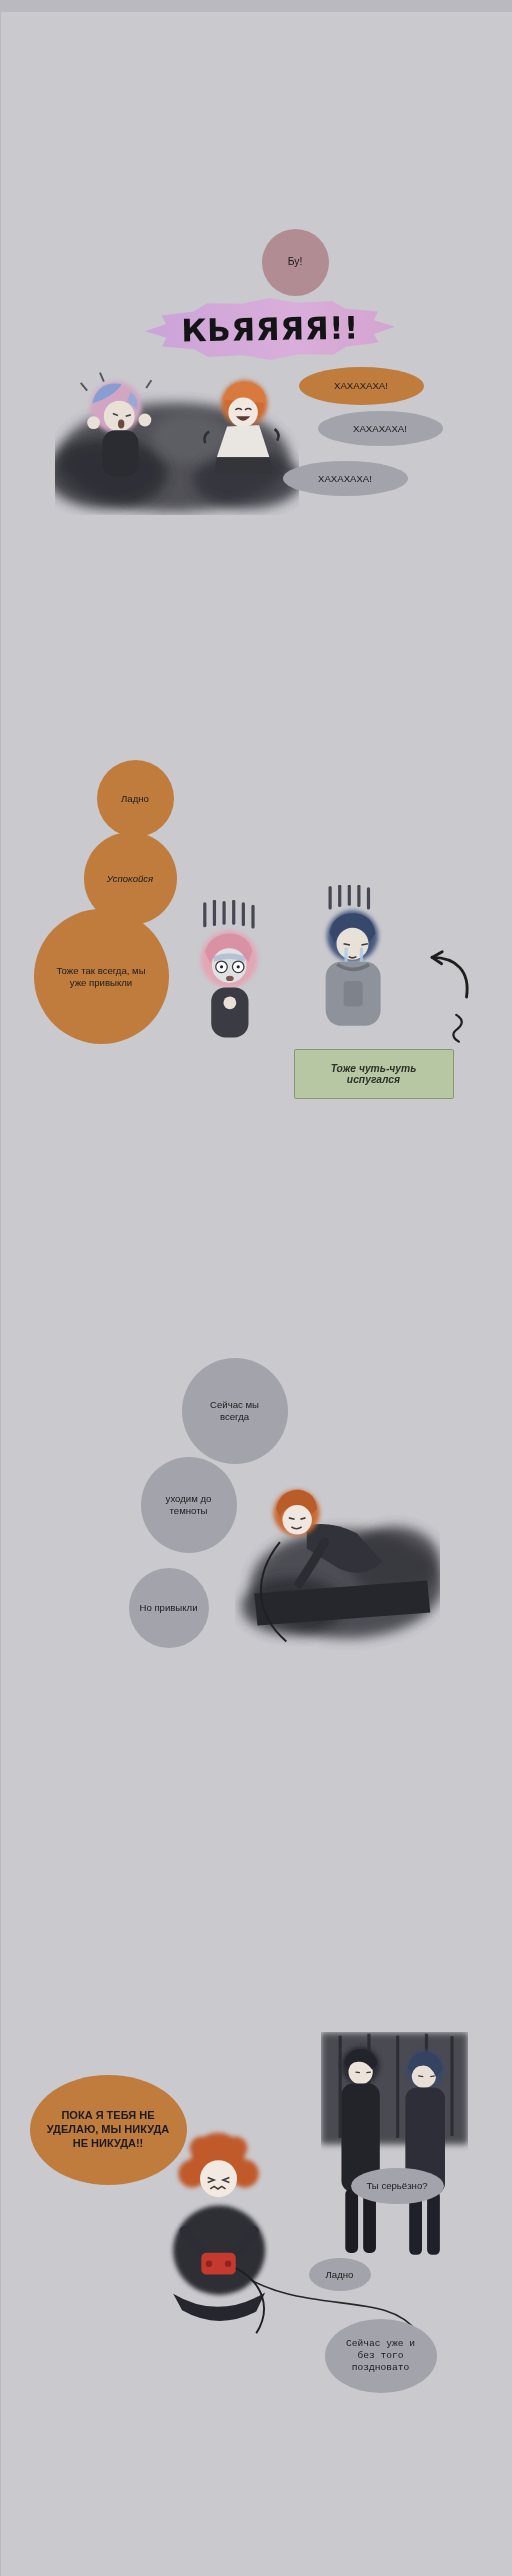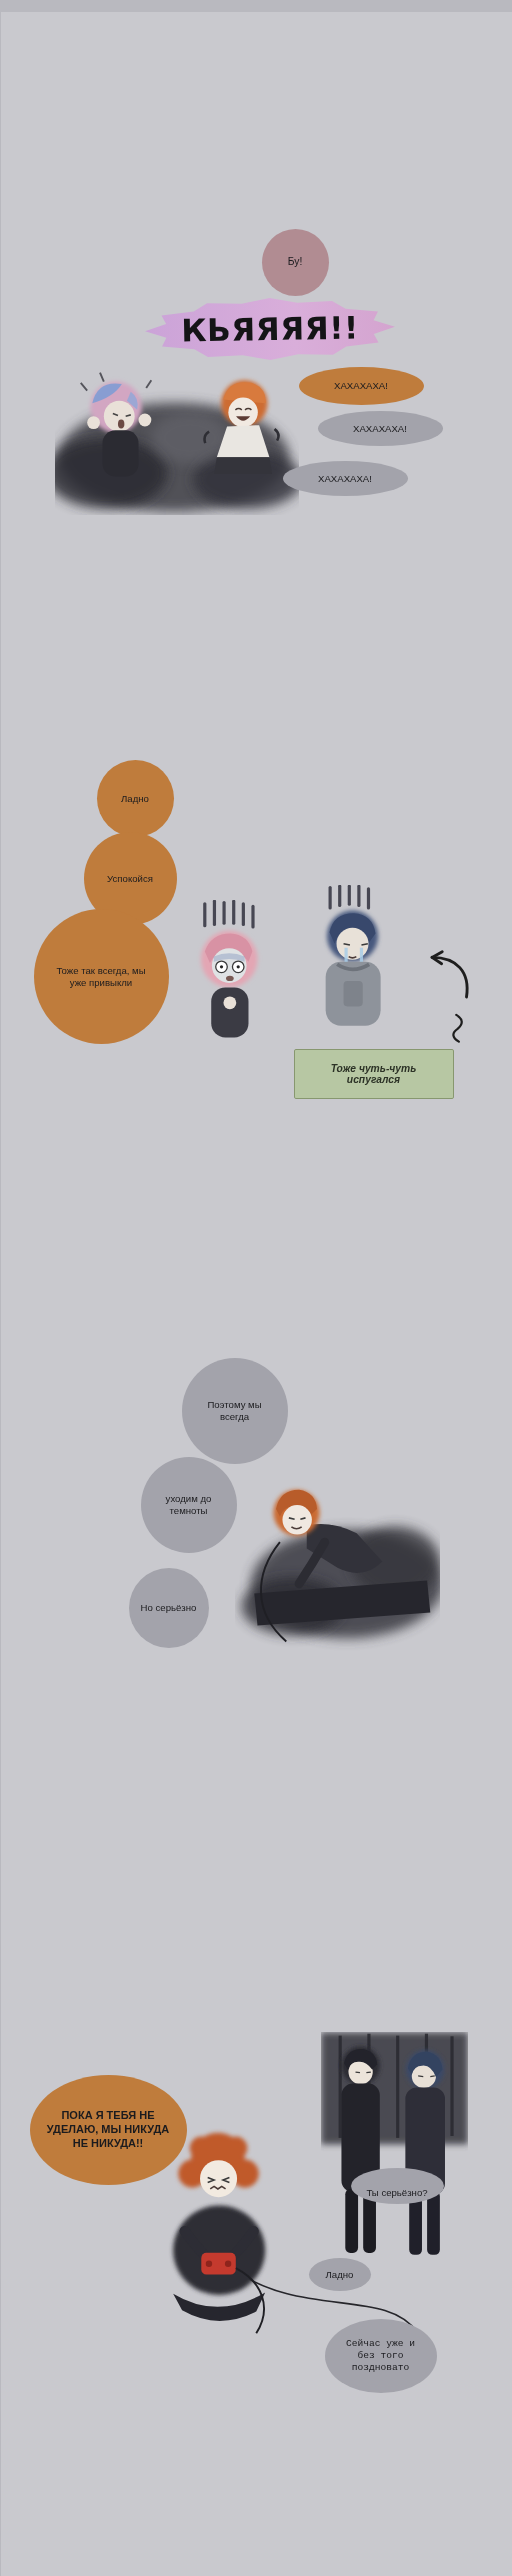--- a/index.html
+++ b/index.html
@@ -142,21 +142,21 @@
         <span>ХАХАХАХА!</span>
       </div>
   </section>
 
   <section>
 
     <div class="bubble orange" style="left:96px;top:748px;width:77px;height:77px;justify-content:center;">
         <span>Ладно</span>
       </div>
 
-    <div class="bubble orange" style="left:83px;top:820px;width:93px;height:93px;">
+    <div class="bubble orange" style="left:83px;top:820px;width:93px;height:93px;font-style:italic;">
         <span>Успокойся</span>
       </div>
 
     <div class="bubble orange" style="left:33px;top:897px;width:135px;height:135px;padding:13px 18px;">
         <span>Тоже так всегда, мы уже привыкли</span>
       </div>
 
     <svg class="scene" style="left:178px;top:888px;width:103px;height:151px" viewBox="0 0 160 235">
       <g stroke="#3a3a46" stroke-width="5" opacity="0.9" stroke-linecap="round">
         <path d="M40 40 V6"></path>
@@ -211,29 +211,29 @@
     </svg>
 
     <div class="caption">
         <span>Тоже чуть-чуть испугался</span>
       </div>
   </section>
 
   <section>
 
     <div class="bubble gray" style="left:181px;top:1346px;width:106px;height:106px;padding:10.3px 15.4px;">
-        <span>Поэтому мы всегда</span>
+        <span>Сейчас мы всегда</span>
       </div>
 
     <div class="bubble gray" style="left:140px;top:1445px;width:96px;height:96px;padding:10.3px 14px;">
         <span>уходим до темноты</span>
       </div>
 
     <div class="bubble gray" style="left:128px;top:1556px;width:80px;height:80px;">
-        <span>Но серьёзно</span>
+        <span>Но привыкли</span>
       </div>
 
     <svg class="scene" style="left:234px;top:1447px;width:205px;height:192px" viewBox="0 0 320 300">
       <ellipse cx="175" cy="195" rx="150" ry="85" fill="#3e3e45" opacity="0.88" filter="url(#blur9)"></ellipse>
       <ellipse cx="90" cy="230" rx="80" ry="45" fill="#2b2b32" opacity="0.8" filter="url(#blur9)"></ellipse>
       <ellipse cx="250" cy="160" rx="70" ry="55" fill="#34343b" opacity="0.8" filter="url(#blur9)"></ellipse>
       <path d="M30 210 L300 190 L305 240 L35 260 Z" fill="#26262d"></path>
       <g>
         <path d="M112 104 Q150 96 190 116 L230 160 Q200 190 160 170 L112 140 Z" fill="#32323a"></path>
         <circle cx="96" cy="84" r="36" fill="#ca6b33" filter="url(#blur3)"></circle>
@@ -303,21 +303,21 @@
         </g>
         <path d="M30 268 Q100 310 174 266 L160 296 Q100 326 44 294 Z" fill="#26262e"></path>
         <path d="M128 228 C170 250 185 290 160 330" stroke="#1f1f24" stroke-width="3" fill="none"></path>
       </g>
     </svg>
 
     <div class="bubble orange challenge">
         <span>ПОКА Я ТЕБЯ НЕ УДЕЛАЮ, МЫ НИКУДА НЕ НИКУДА!!</span>
       </div>
 
-    <div class="bubble gray" style="left:350px;top:2156px;width:93px;height:36px;align-items:flex-end;">
+    <div class="bubble gray" style="left:350px;top:2156px;width:93px;height:36px;">
         <span>Ты серьёзно?</span>
       </div>
 
     <div class="bubble gray" style="left:308px;top:2246px;width:62px;height:33px;">
         <span>Ладно</span>
       </div>
 
     <div class="bubble gray" style="left:324px;top:2307px;width:112px;height:74px;padding:9px 13px;font-family:Liberation Mono, monospace;">
         <span>Сейчас уже и без того поздновато</span>
       </div>

